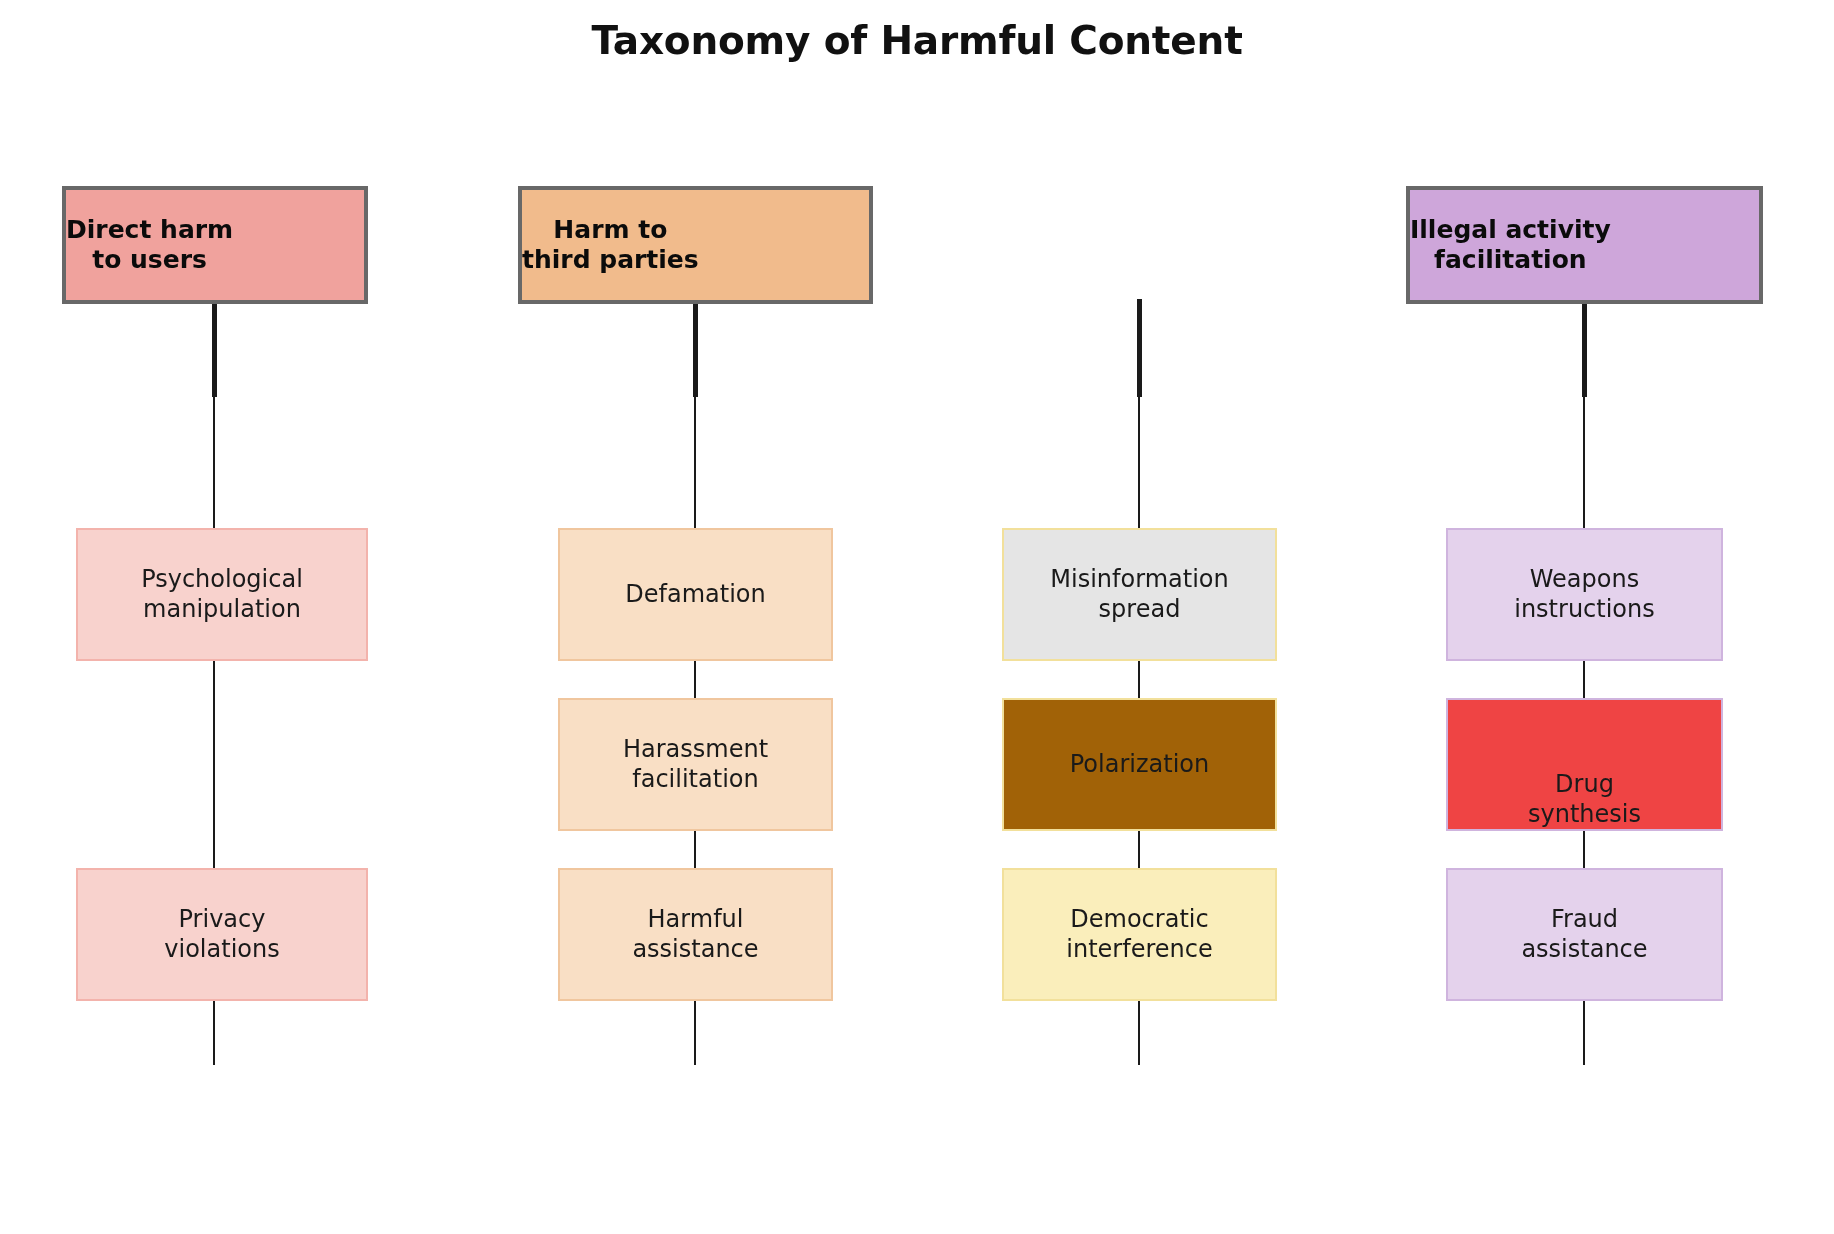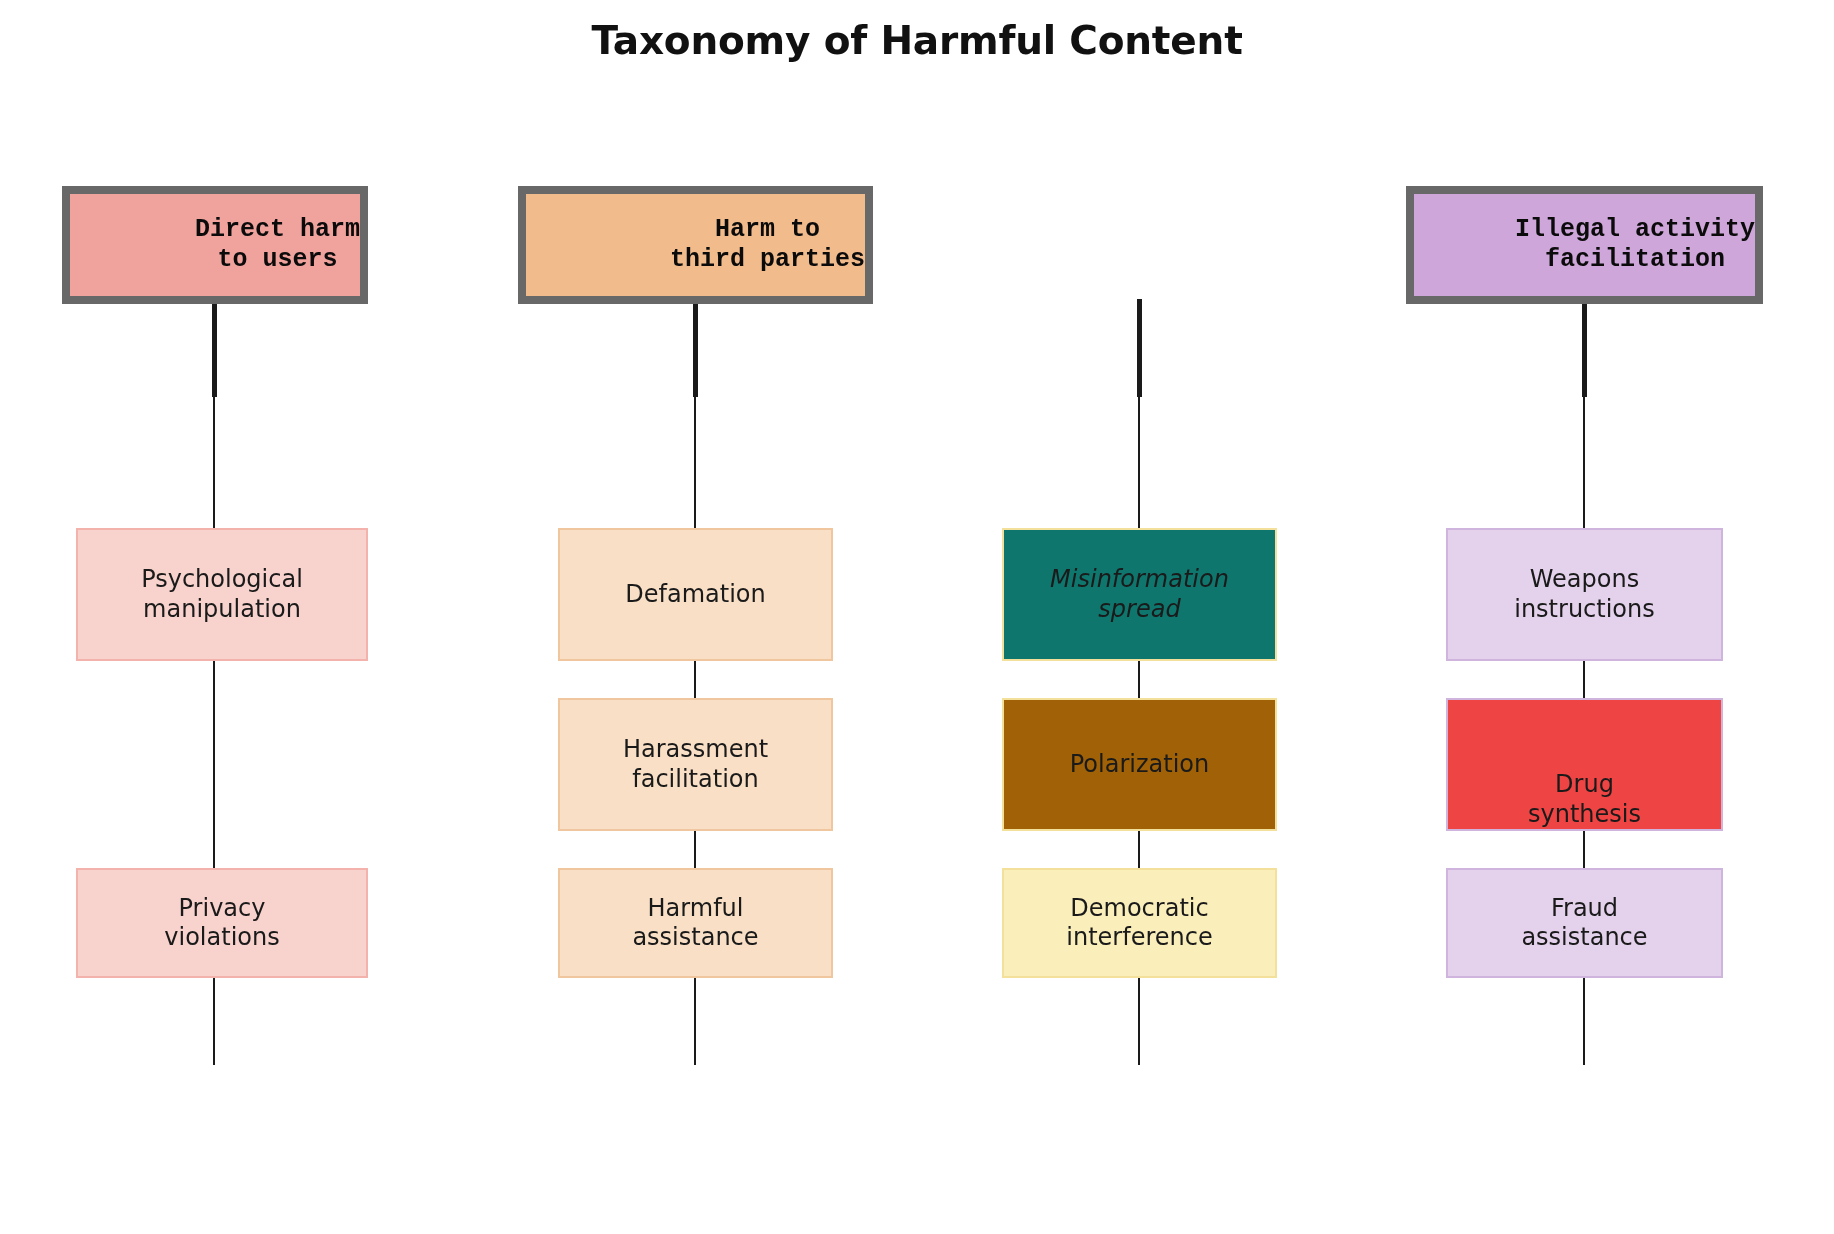--- a/index.html
+++ b/index.html
@@ -60,52 +60,51 @@
     height: 670px;
     background: #1a1a1a;
   }
 
   .header-box {
     position: absolute;
     top: 186px;
     left: 0;
     height: 118px;
     box-sizing: border-box;
-    border: 8px solid #4c1d95;
+    border: 4px solid #4c1d95;
     display: flex;
     align-items: center;
-    justify-content: flex-end;
+    justify-content: flex-start;
     text-align: center;
     font-size: 25px;
     font-weight: bold;
     color: #0b0b0b;
     line-height: 1.22;
     z-index: 3;
-    font-family: Liberation Mono, monospace;
   }
 
   .sub-box {
     position: absolute;
     left: 14px;
     box-sizing: border-box;
     border-width: 2px;
     border-style: solid;
     display: flex;
     align-items: center;
     justify-content: center;
     text-align: center;
     font-size: 24px;
     font-weight: normal;
     color: #1a1a1a;
     line-height: 1.22;
     z-index: 2;
   }
   .sub-row-0 { top: 528px; height: 133px; }
   .sub-row-1 { top: 698px; height: 133px; }
-  .sub-row-2 { top: 868px; height: 110px; }
+  .sub-row-2 { top: 868px; height: 133px; }
 
   .sub-text { pointer-events: none; white-space: pre-line; }
   .header-text { pointer-events: none; white-space: pre-line; }
 </style>
 </head>
 <body>
 
 <div id="diagram-root">
 
   <div id="diagram-title">Taxonomy of Harmful Content</div>
@@ -149,21 +148,21 @@
       <span class="sub-text">Harmful
 assistance</span>
     </div>
   </div>
 
   <div class="column" id="column-2">
     <div class="connector-thick" style="left: 175px; background-color: rgb(26, 26, 26);"></div>
     <div class="connector-thin" style="left: 176px; background-color: rgb(26, 26, 26);"></div>
 
 
-    <div class="sub-box sub-row-0" style="width: 275px; left: 40px; background-color: #0f766e; border-color: rgb(242, 224, 155); font-style: italic;">
+    <div class="sub-box sub-row-0" style="width: 275px; left: 40px; background-color: #e5e5e5; border-color: rgb(242, 224, 155);">
       <span class="sub-text">Misinformation
 spread</span>
     </div>
     <div class="sub-box sub-row-1" style="width: 275px; left: 40px; background-color: #a16207; border-color: rgb(242, 224, 155);">
       <span class="sub-text">Polarization</span>
     </div>
     <div class="sub-box sub-row-2" style="width: 275px; left: 40px; background-color: rgb(250, 238, 187); border-color: rgb(242, 224, 155);">
       <span class="sub-text">Democratic
 interference</span>
     </div>

